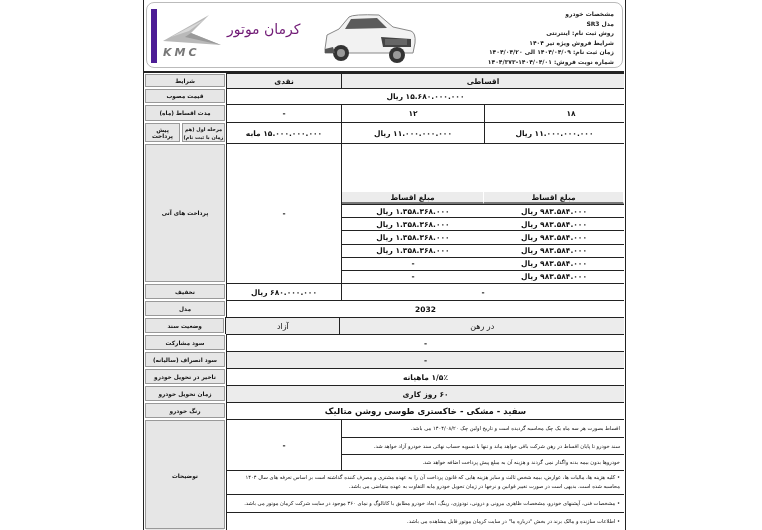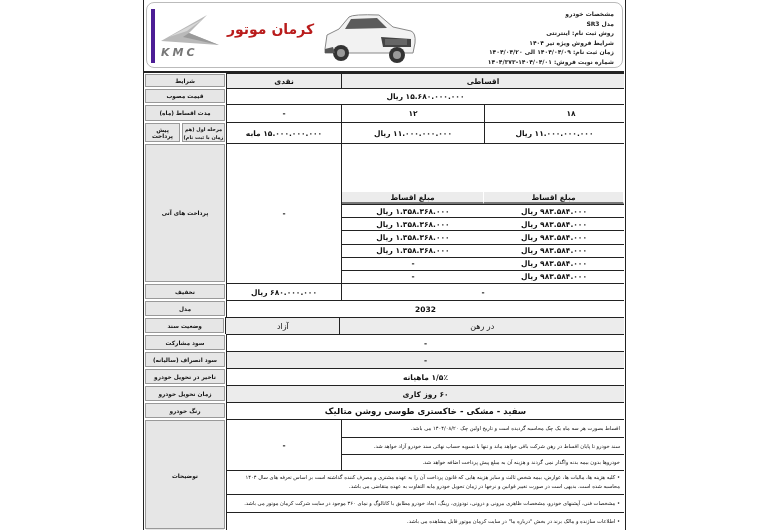--- a/index.html
+++ b/index.html
@@ -3,24 +3,24 @@
 <meta charset="utf-8">
 <style>
   * { box-sizing: border-box; margin: 0; padding: 0; }
   html, body { width: 762px; height: 530px; background: #ffffff; overflow: hidden; }
   body { font-family: "DejaVu Sans", sans-serif; color: #111; position: relative; direction: rtl; }
 
   .sheet { position: absolute; left: 143px; top: 0; width: 483px; height: 530px; border-left: 1.5px solid #222; border-right: 1.5px solid #222; }
 
   
   .header { position: absolute; left: 2px; top: 2px; width: 477px; height: 66px; border: 1px solid #bbb; border-radius: 8px; background: #fff; }
-  .logo-box { position: absolute; left: 4px; top: 6px; width: 70px; height: 54px; border-left: 4px solid #4c1d95; }
+  .logo-box { position: absolute; left: 4px; top: 6px; width: 70px; height: 54px; border-left: 6px solid #4c1d95; }
   .logo-box svg { position: absolute; left: 4px; top: 2px; }
   .logo-text { position: absolute; left: 6px; bottom: 4px; font-size: 11px; font-weight: bold; letter-spacing: 3px; color: #777; direction: ltr; font-style: italic; }
-  .brand-fa { position: absolute; left: 80px; top: 18px; font-size: 14px; font-weight: bold; color: #b91c1c; }
+  .brand-fa { position: absolute; left: 80px; top: 18px; font-size: 14px; font-weight: normal; color: #701a75; }
   .car { position: absolute; left: 172px; top: 6px; width: 100px; height: 56px; }
   .spec { position: absolute; right: 8px; top: 6px; width: 190px; font-size: 6px; line-height: 9.5px; font-weight: bold; text-align: right; color: #222; }
 
   
   .row { position: absolute; left: 0; width: 480px; display: flex; flex-direction: row-reverse; }
   .cell { border-top: 1px solid #222; border-left: 1px solid #222; display: flex; align-items: center; justify-content: center; font-size: 7.5px; font-weight: bold; text-align: center; }
   .lbl { background: #e6e6e6; font-size: 5.8px; border: 2px solid #fff; outline: 1px solid #999; outline-offset: -2px; }
   .gray { background: #ececec; text-align: right; }
   .note { justify-content: flex-start; font-size: 5.2px; font-weight: normal; text-align: right; padding: 0 4px; line-height: 9px; }
   .sub-head { background: #ececec; border: 1px solid #fff; border-bottom: 2px solid #777; margin-top: 47px; }

